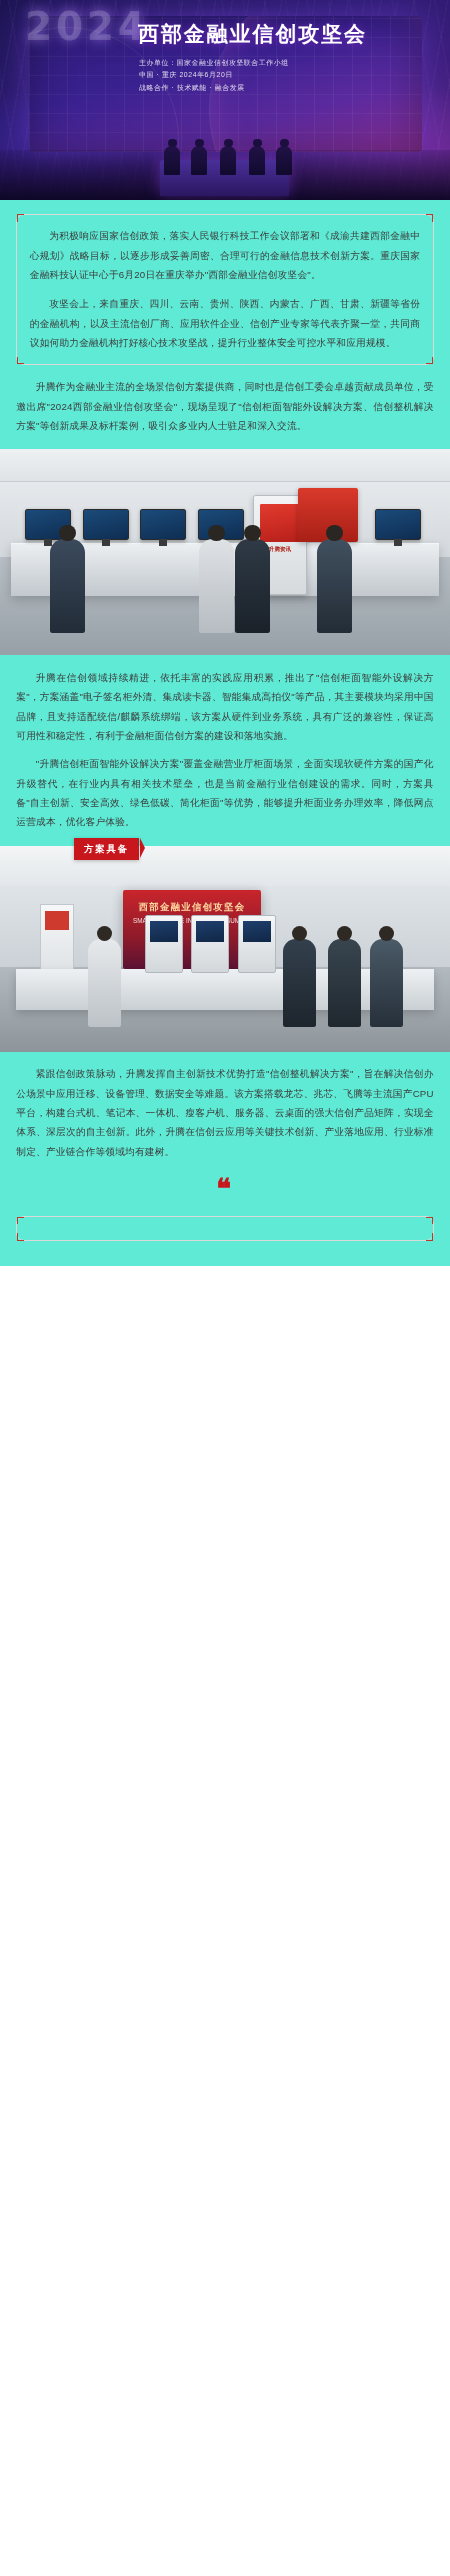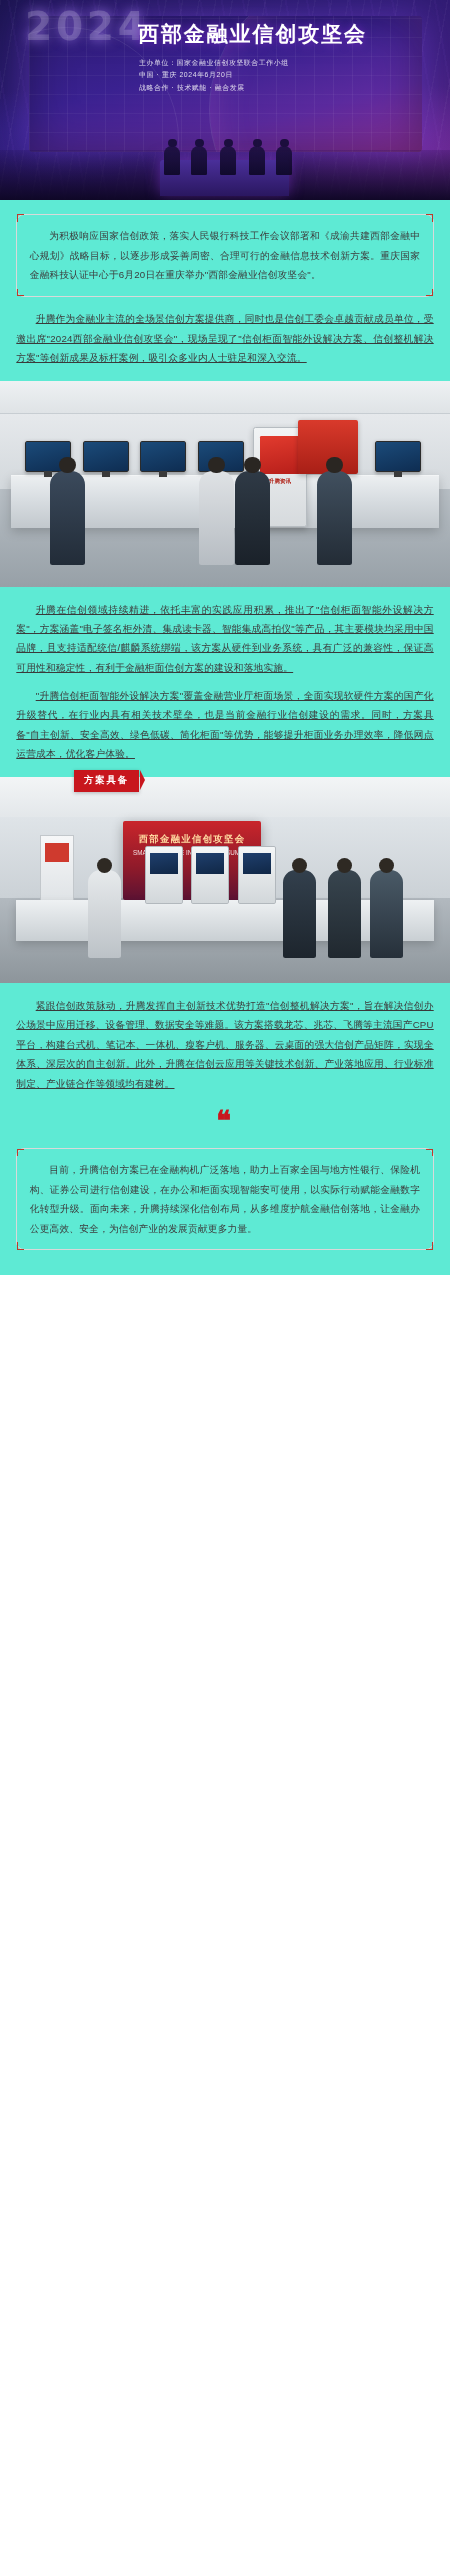--- a/index.html
+++ b/index.html
@@ -160,21 +160,20 @@
     font-size: 9.7px;
     line-height: 2.0;
     color: #3c3c3c;
     text-align: justify;
     text-indent: 2em;
     letter-spacing: 0.2px;
   }
   p.body:last-child { margin-bottom: 0; }
   .plain-para {
     margin: 12.5px 16.3px 0 16.3px;
-    text-decoration: underline;
   }
   .plain-para p.body { margin-bottom: 8.8px; }
 
   
   .photo {
     position: relative;
     margin: 13.8px 0 0 0;
     width: 450px;
     overflow: hidden;
   }
@@ -410,20 +409,21 @@
     <div class="person" style="left:249px;"></div>
     <div class="person" style="left:276px;"></div>
   </div>
 
   <div class="para-block">
     <span class="corner c-tl"></span>
     <span class="corner c-tr"></span>
     <span class="corner c-bl"></span>
     <span class="corner c-br"></span>
     <p class="body">为积极响应国家信创政策，落实人民银行科技工作会议部署和《成渝共建西部金融中心规划》战略目标，以逐步形成妥善周密、合理可行的金融信息技术创新方案。重庆国家金融科技认证中心于6月20日在重庆举办"西部金融业信创攻坚会"。</p>
+    <p class="body">攻坚会上，来自重庆、四川、云南、贵州、陕西、内蒙古、广西、甘肃、新疆等省份的金融机构，以及主流信创厂商、应用软件企业、信创产业专家等代表齐聚一堂，共同商议如何助力金融机构打好核心技术攻坚战，提升行业整体安全可控水平和应用规模。</p>
   </div>
 
   <div class="plain-para">
     <p class="body">升腾作为金融业主流的全场景信创方案提供商，同时也是信创工委会卓越贡献成员单位，受邀出席"2024西部金融业信创攻坚会"，现场呈现了"信创柜面智能外设解决方案、信创整机解决方案"等创新成果及标杆案例，吸引众多业内人士驻足和深入交流。</p>
   </div>
 
   <div class="photo photo-room">
     <div class="ceiling"></div>
     <div class="wall"></div>
     <div class="floor"></div>
@@ -509,17 +509,16 @@
     <p class="body">紧跟信创政策脉动，升腾发挥自主创新技术优势打造"信创整机解决方案"，旨在解决信创办公场景中应用迁移、设备管理、数据安全等难题。该方案搭载龙芯、兆芯、飞腾等主流国产CPU平台，构建台式机、笔记本、一体机、瘦客户机、服务器、云桌面的强大信创产品矩阵，实现全体系、深层次的自主创新。此外，升腾在信创云应用等关键技术创新、产业落地应用、行业标准制定、产业链合作等领域均有建树。</p>
   </div>
 
   <div class="quote-mark">❝</div>
 
   <div class="para-block">
     <span class="corner c-tl"></span>
     <span class="corner c-tr"></span>
     <span class="corner c-bl"></span>
     <span class="corner c-br"></span>
-    <p class="body">目前，升腾信创方案已在金融构机广泛落地，助力上百家全国与地方性银行、保险机构、证券公司进行信创建设，在办公和柜面实现智能安可使用，以实际行动赋能金融数字化转型升级。面向未来，升腾持续深化信创布局，从多维度护航金融信创落地，让金融办公更高效、安全，为信创产业的发展贡献更多力量。</p>
   </div>
 
 </div>
 
 
 </body></html>

